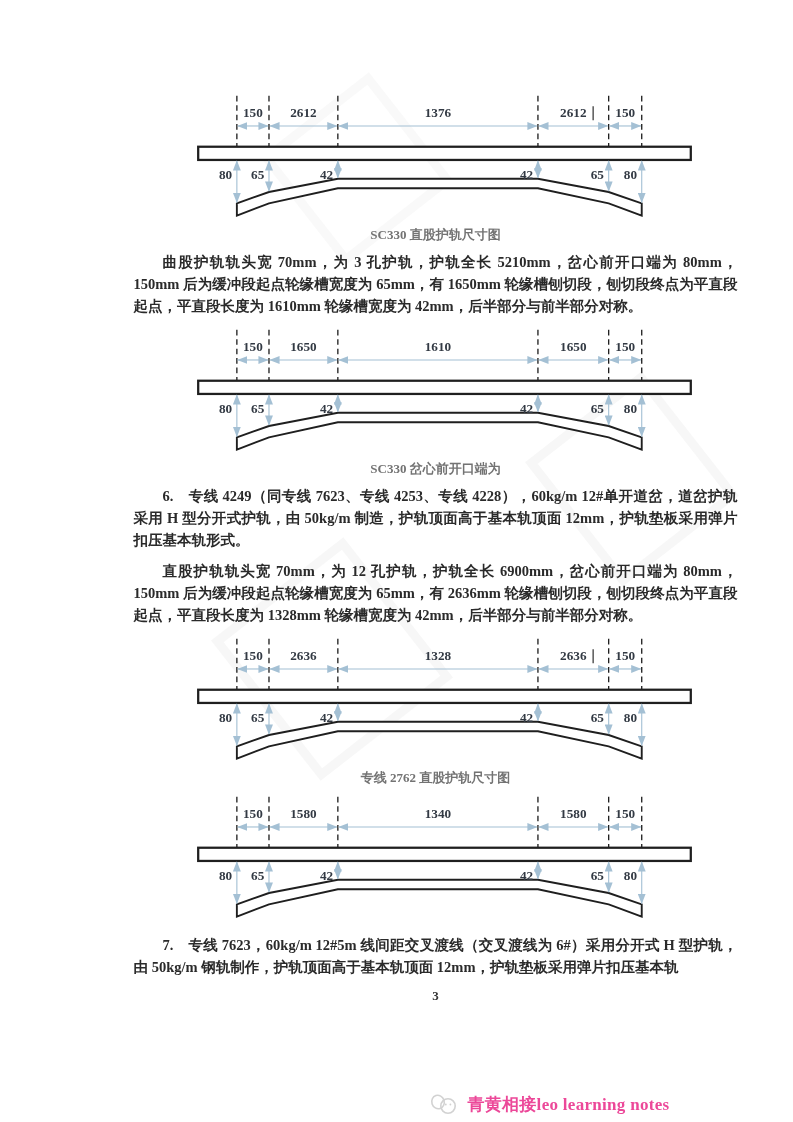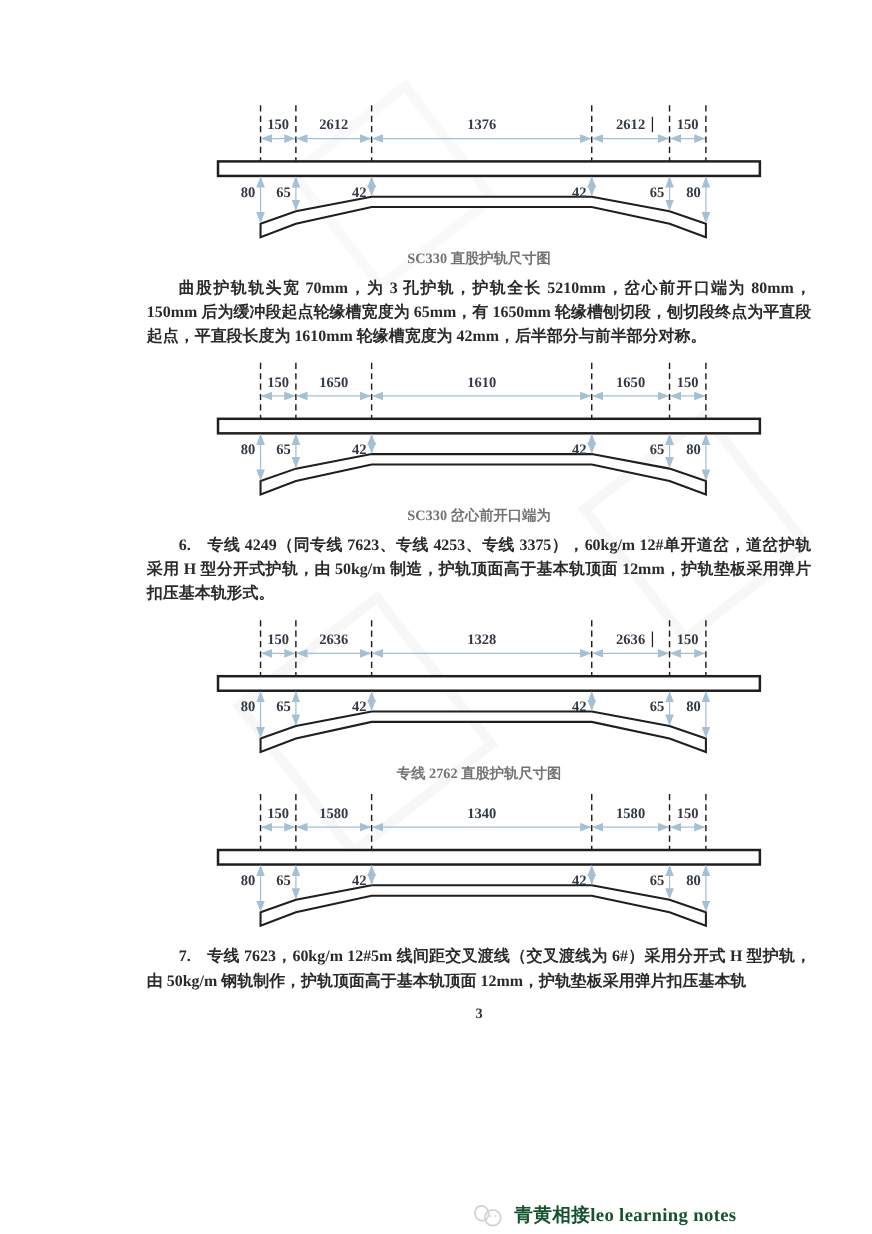--- a/index.html
+++ b/index.html
@@ -41,22 +41,22 @@
   .pagenum{
     text-align:center;
     font-size:13px;
     color:#333333;
     margin-top:10px;
     font-weight:600;
   }
   footer.brand{
     position:absolute;
     right:86px;bottom:16px;
-    display:flex;align-items:flex-end;gap:7px;
-    color:#14532d;
+    display:flex;align-items:flex-start;gap:7px;
+    color:#ec4899;
     font-size:17px;
     letter-spacing:0.3px;
     font-weight:600;
   }
   footer.brand .logo svg{display:block;}
   .wm{
     position:absolute;
     border:9px solid rgba(110,110,110,0.055);
     transform:rotate(-38deg);
     pointer-events:none;
@@ -154,22 +154,23 @@
           <line x1="428.0234" y1="73" x2="428.0234" y2="91" stroke="#a4c0d4" stroke-width="1.2" marker-start="url(#arr1)" marker-end="url(#arr1)"></line>
           <text x="423.0234" y="92" text-anchor="end" fill="#333a44" font-size="14" font-weight="700">42</text>
           <line x1="502.98260000000005" y1="73" x2="502.98260000000005" y2="105" stroke="#a4c0d4" stroke-width="1.2" marker-start="url(#arr1)" marker-end="url(#arr1)"></line>
           <text x="497.98260000000005" y="92" text-anchor="end" fill="#333a44" font-size="14" font-weight="700">65</text>
           <line x1="538.0088000000001" y1="73" x2="538.0088000000001" y2="117" stroke="#a4c0d4" stroke-width="1.2" marker-start="url(#arr1)" marker-end="url(#arr1)"></line>
           <text x="533.0088000000001" y="92" text-anchor="end" fill="#333a44" font-size="14" font-weight="700">80</text>
         </svg>
       <figcaption class="cap">SC330 岔心前开口端为</figcaption>
     </figure>
 
-    <p class="para indent">6.　专线 4249（同专线 7623、专线 4253、专线 3375），60kg/m 12#单开道岔，道岔护轨采用 H 型分开式护轨，由 50kg/m 制造，护轨顶面高于基本轨顶面 12mm，护轨垫板采用弹片扣压基本轨形式。</p>
-
+    <p class="para indent">6.　专线 4249（同专线 7623、专线 4253、专线 4228），60kg/m 12#单开道岔，道岔护轨采用 H 型分开式护轨，由 50kg/m 制造，护轨顶面高于基本轨顶面 12mm，护轨垫板采用弹片扣压基本轨形式。</p>
+
+    <p class="para indent">直股护轨轨头宽 70mm，为 12 孔护轨，护轨全长 6900mm，岔心前开口端为 80mm，150mm 后为缓冲段起点轮缘槽宽度为 65mm，有 2636mm 轮缘槽刨切段，刨切段终点为平直段起点，平直段长度为 1328mm 轮缘槽宽度为 42mm，后半部分与前半部分对称。</p>
 
     <figure class="diagram">
       <svg viewBox="0 0 640 142">
           <defs>
             <marker id="arr2" markerWidth="9" markerHeight="7" refX="8.5" refY="3.5" orient="auto-start-reverse">
               <path d="M0,0 L9,3.5 L0,7 Z" fill="#a4c0d4"></path>
             </marker>
           </defs>
           <line x1="108.977" y1="4" x2="108.977" y2="58" stroke="#1f1f1f" stroke-width="1.4" stroke-dasharray="6 4"></line>
           <line x1="143.01139999999998" y1="4" x2="143.01139999999998" y2="58" stroke="#1f1f1f" stroke-width="1.4" stroke-dasharray="6 4"></line>

